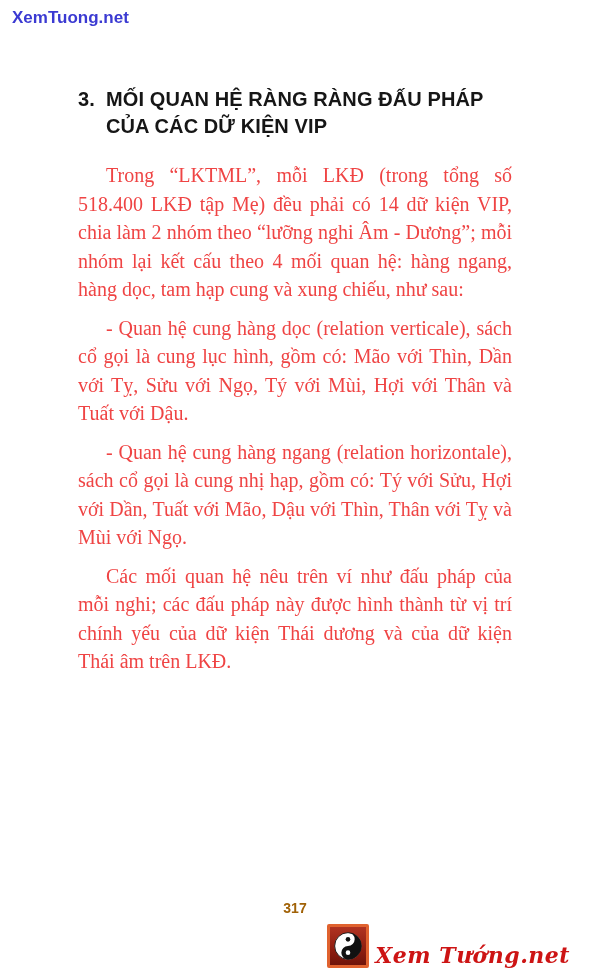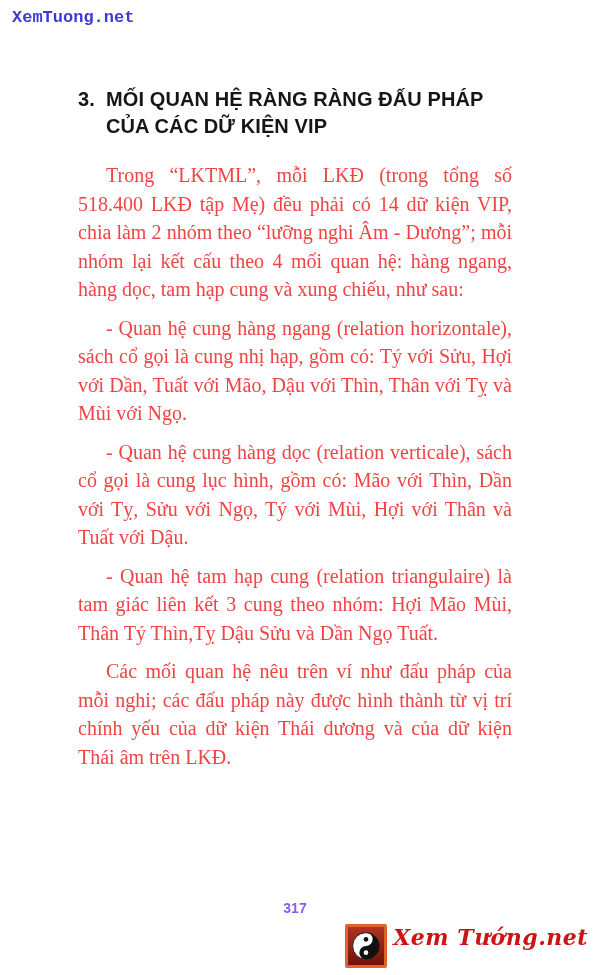--- a/index.html
+++ b/index.html
@@ -6,21 +6,21 @@
   .page{
     position:relative;
     width:600px;height:975px;
     background:#ffffff;
     font-family:"Liberation Serif","DejaVu Serif",serif;
     color:#1e1e1e;
     overflow:hidden;
   }
   .site-link{
     position:absolute;left:12px;top:8px;
-    font-family:Liberation Mono, monospace;
+    font-family:Liberation Sans, sans-serif;
     font-weight:700;font-size:17px;
     color:#3b3ad2;
     cursor:pointer;
     text-decoration:none;
   }
   .content{
     position:absolute;left:78px;top:86px;width:434px;
   }
   .heading{
     display:flex;
@@ -38,25 +38,25 @@
     line-height:28.5px;
     text-align:justify;
     text-indent:28px;
     color:#ef4444;
   }
   .page-number{
     position:absolute;
     left:78px;width:434px;top:900px;
     text-align:center;
     font-family:"Liberation Sans","DejaVu Sans",sans-serif;
-    font-weight:700;font-size:14px;color:#8b5cf6;
+    font-weight:700;font-size:14px;color:#a16207;
   }
   .logo{
-    position:absolute;right:12px;bottom:7px;
-    display:flex;align-items:flex-start;gap:6px;
+    position:absolute;right:30px;bottom:7px;
+    display:flex;align-items:flex-end;gap:6px;
     cursor:pointer;
   }
   .logo-badge{
     width:42px;height:44px;
     border:3px solid #e0622f;
     background:linear-gradient(180deg,#b03322 0%,#8e1d10 60%,#6f130a 100%);
     display:flex;align-items:center;justify-content:center;
     box-sizing:border-box;
     border-radius:2px;
   }
@@ -77,23 +77,22 @@
 
   <div class="content">
 
     <h1 class="heading">
       <span class="num">3.</span>
       <span class="htext">MỐI QUAN HỆ RÀNG RÀNG ĐẤU PHÁP CỦA CÁC DỮ KIỆN VIP</span>
     </h1>
 
     <div class="body-text">
       <p>Trong “LKTML”, mỗi LKĐ (trong tổng số 518.400 LKĐ tập Mẹ) đều phải có 14 dữ kiện VIP, chia làm 2 nhóm theo “lưỡng nghi Âm - Dương”; mỗi nhóm lại kết cấu theo 4 mối quan hệ: hàng ngang, hàng dọc, tam hạp cung và xung chiếu, như sau:</p>
+      <p>- Quan hệ cung hàng dọc (relation verticale), sách cổ gọi là cung lục hình, gồm có: Mão với Thìn, Dần với Tỵ, Sửu với Ngọ, Tý với Mùi, Hợi với Thân và Tuất với Dậu.</p>
       <p>- Quan hệ cung hàng ngang (relation horizontale), sách cổ gọi là cung nhị hạp, gồm có: Tý với Sửu, Hợi với Dần, Tuất với Mão, Dậu với Thìn, Thân với Tỵ và Mùi với Ngọ.</p>
-      <p>- Quan hệ cung hàng dọc (relation verticale), sách cổ gọi là cung lục hình, gồm có: Mão với Thìn, Dần với Tỵ, Sửu với Ngọ, Tý với Mùi, Hợi với Thân và Tuất với Dậu.</p>
-      <p>- Quan hệ tam hạp cung (relation triangulaire) là tam giác liên kết 3 cung theo nhóm: Hợi Mão Mùi, Thân Tý Thìn,Tỵ Dậu Sửu và Dần Ngọ Tuất.</p>
       <p>Các mối quan hệ nêu trên ví như đấu pháp của mỗi nghi; các đấu pháp này được hình thành từ vị trí chính yếu của dữ kiện Thái dương và của dữ kiện Thái âm trên LKĐ.</p>
     </div>
 
   </div>
 
   <div class="page-number">317</div>
 
   <div class="logo">
     <span class="logo-badge">
       <svg width="32" height="32" viewBox="0 0 36 36" aria-hidden="true">

